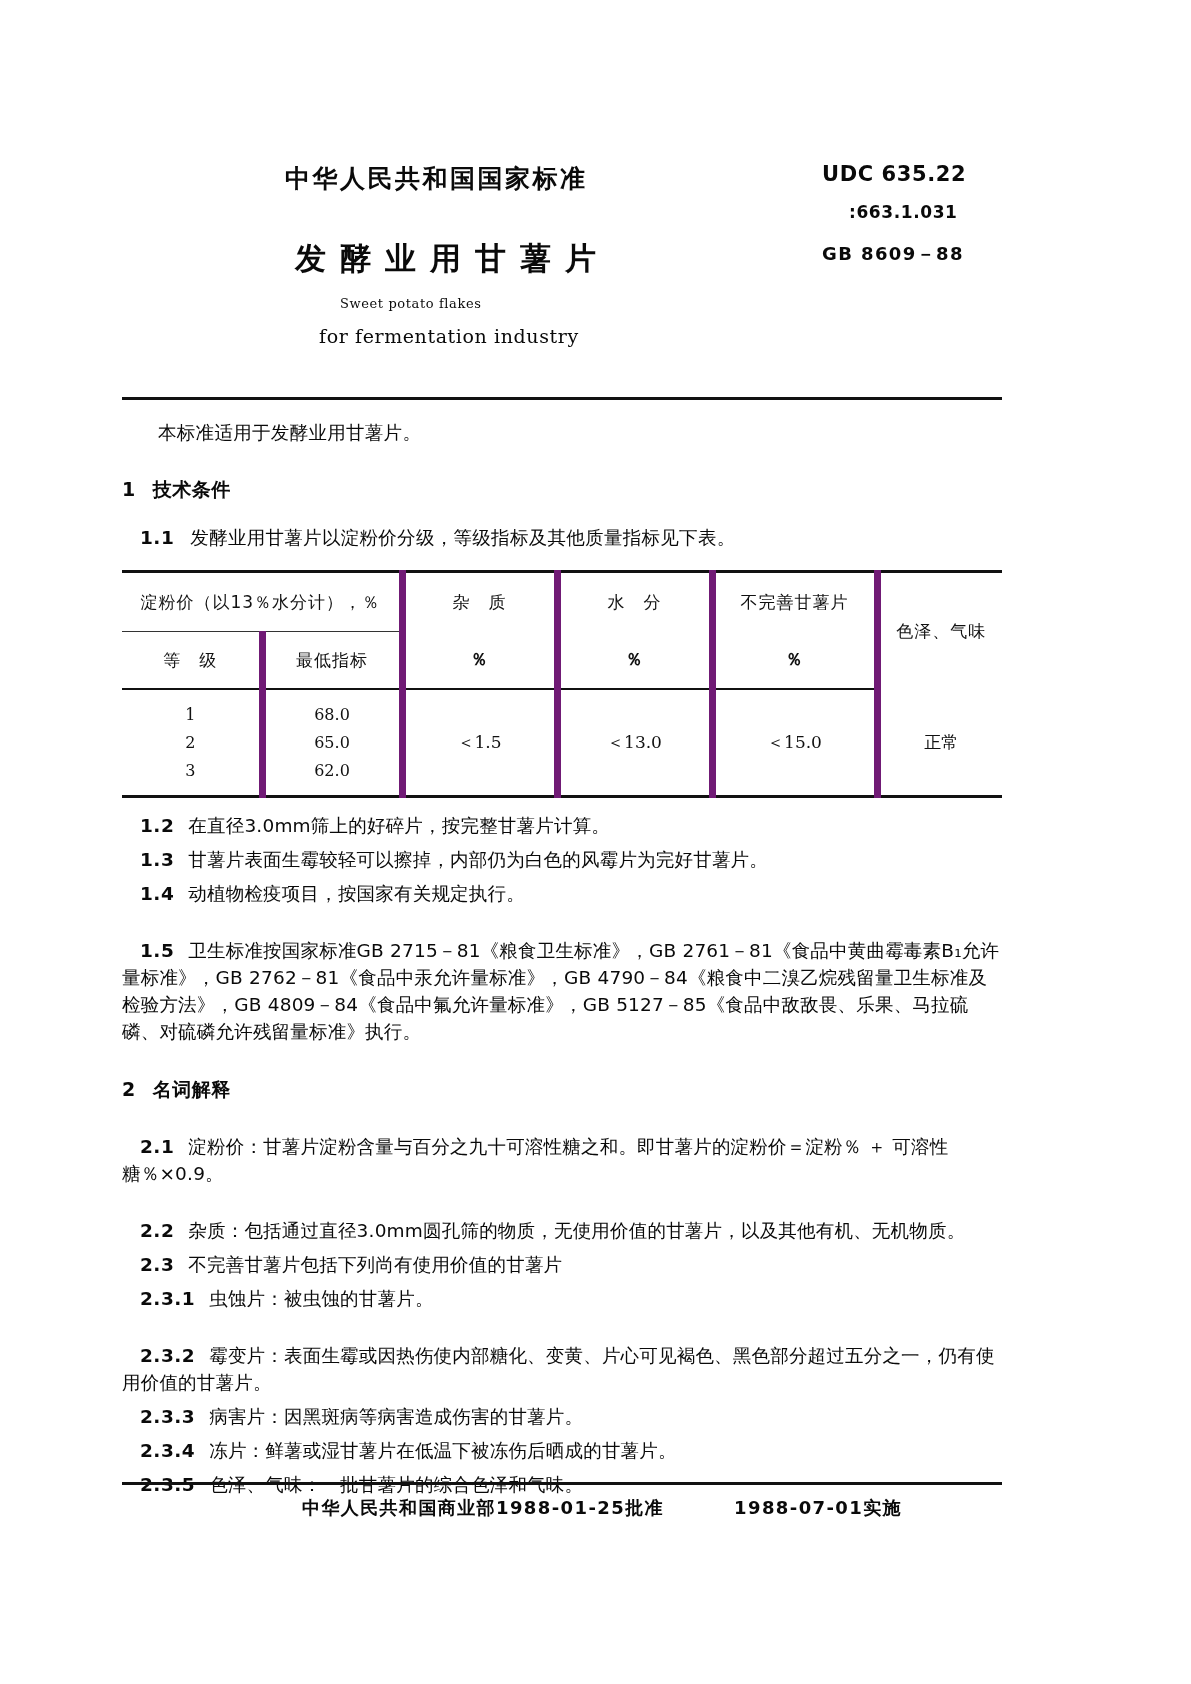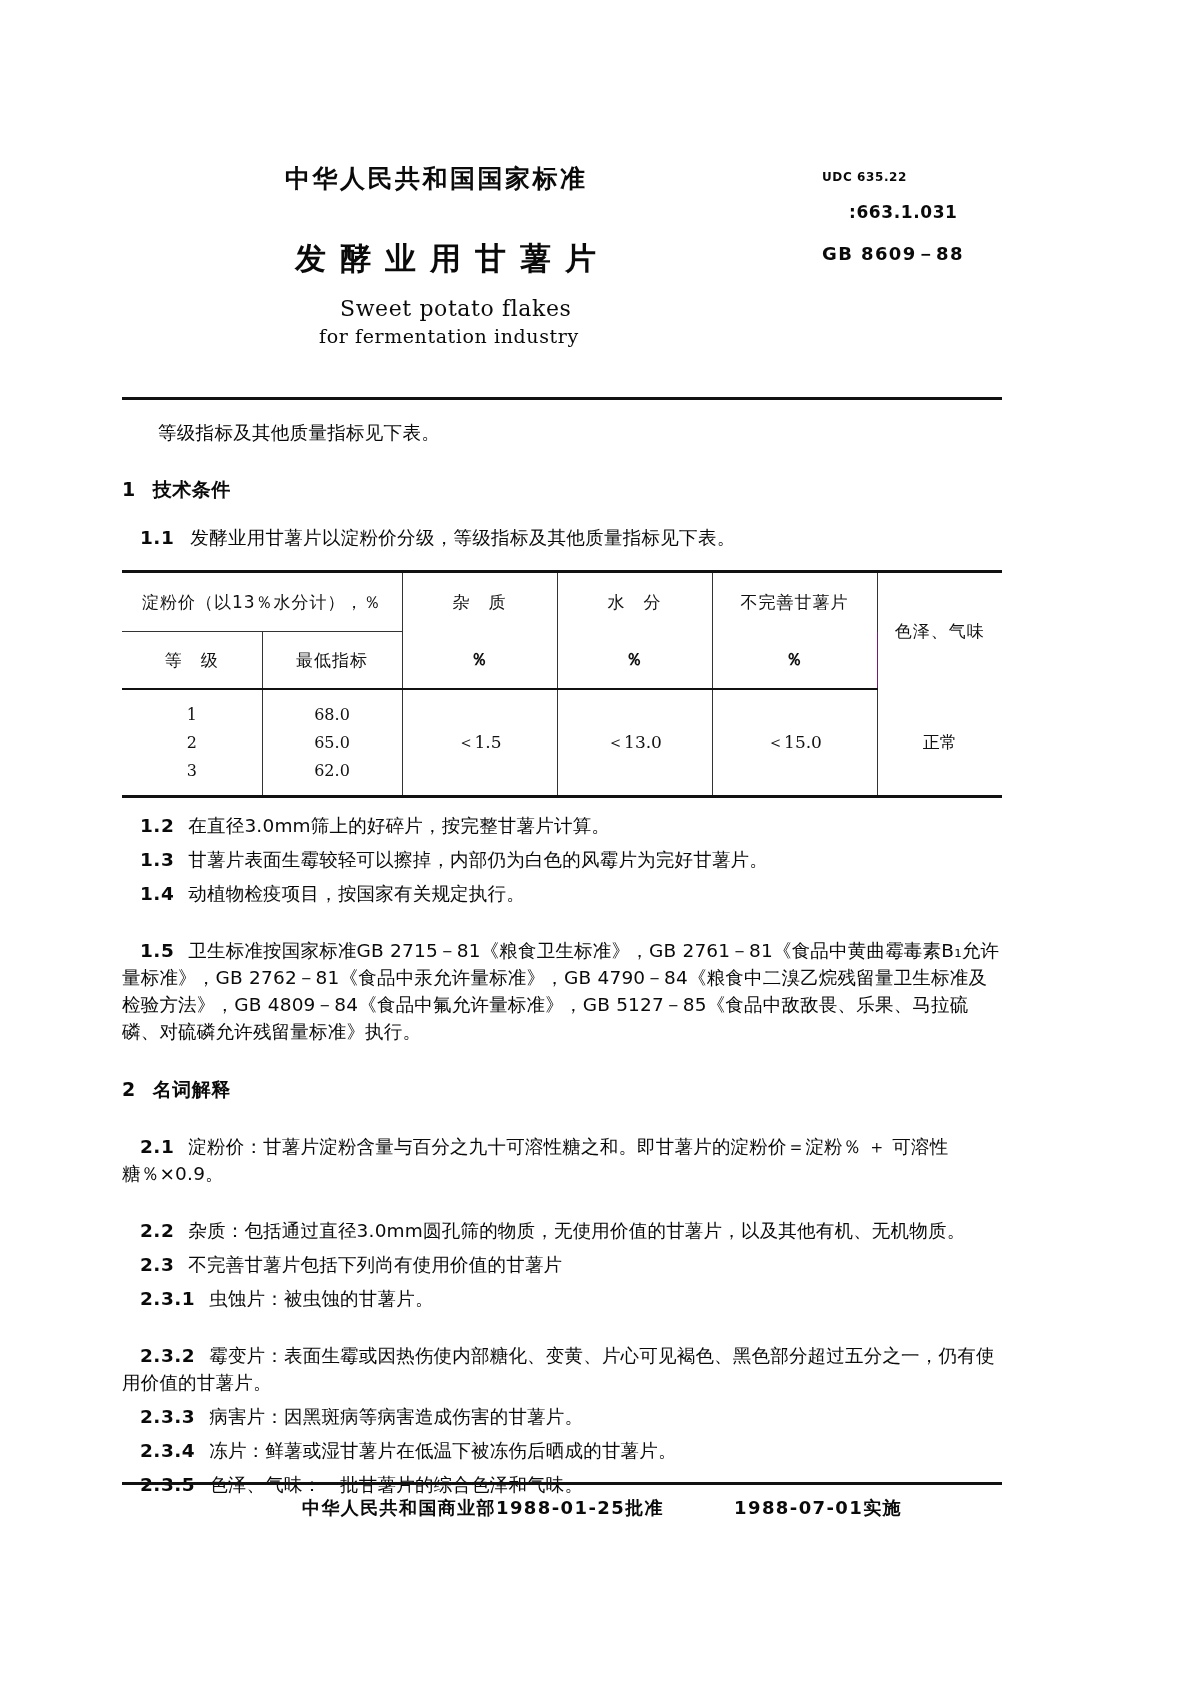--- a/index.html
+++ b/index.html
@@ -35,22 +35,22 @@
     top: 12px;
     font-size: 25px;
     letter-spacing: 2.5px;
     font-family: "DejaVu Sans", "Liberation Sans", sans-serif;
     font-weight: 600;
     white-space: nowrap;
   }
   .udc {
     position: absolute;
     left: 700px;
-    top: 20px;
-    font-size: 12px;
+    top: 12px;
+    font-size: 21px;
     font-family: "DejaVu Sans", "Liberation Sans", sans-serif;
     font-weight: bold;
     letter-spacing: 0.6px;
     white-space: nowrap;
   }
   .udc2 {
     position: absolute;
     left: 727px;
     top: 36px;
     font-size: 17px;
@@ -78,21 +78,21 @@
     font-size: 18px;
     font-family: "DejaVu Sans", "Liberation Sans", sans-serif;
     font-weight: bold;
     letter-spacing: 1.4px;
     white-space: nowrap;
   }
   .title-en1 {
     position: absolute;
     left: 218px;
     top: 146px;
-    font-size: 22px;
+    font-size: 13px;
     font-family: "DejaVu Serif", "Liberation Serif", serif;
     letter-spacing: 0.6px;
     white-space: nowrap;
   }
   .title-en2 {
     position: absolute;
     left: 197px;
     top: 175px;
     font-size: 19px;
     font-family: "DejaVu Serif", "Liberation Serif", serif;
@@ -168,21 +168,21 @@
     width: 880px;
     position: relative;
   }
   table.spec {
     border-collapse: collapse;
     width: 880px;
     table-layout: fixed;
     font-family: "DejaVu Sans", "Liberation Sans", sans-serif;
   }
   table.spec td {
-    border-left: 1px solid #701a75;
+    border-left: 7px solid #701a75;
     border-right: 1px solid #333;
     text-align: center;
     vertical-align: middle;
     font-size: 17px;
     padding: 0;
     color: #111;
   }
   table.spec td.noleft { border-left: none; }
   table.spec td.noright { border-right: none; }
   .r-top td { border-top: 3px solid #111; }
@@ -240,21 +240,21 @@
     <div class="title-cn">发酵业用甘薯片</div>
     <div class="gb-no">GB 8609－88</div>
     <div class="title-en1">Sweet  potato flakes</div>
     <div class="title-en2">for fermentation industry</div>
   </div>
 
   <div class="rule-top"></div>
 
   <div class="body-area">
 
-    <p class="p-intro">等级指标及其他质量指标见下表。</p>
+    <p class="p-intro">本标准适用于发酵业用甘薯片。</p>
 
     <div class="h-sec">
       <span class="num">1</span><span>技术条件</span>
     </div>
 
     <p class="p-clause">
       <span class="num">1.1</span><span>发酵业用甘薯片以淀粉价分级，等级指标及其他质量指标见下表。</span>
     </p>
 
     <div class="tbl-wrap">

